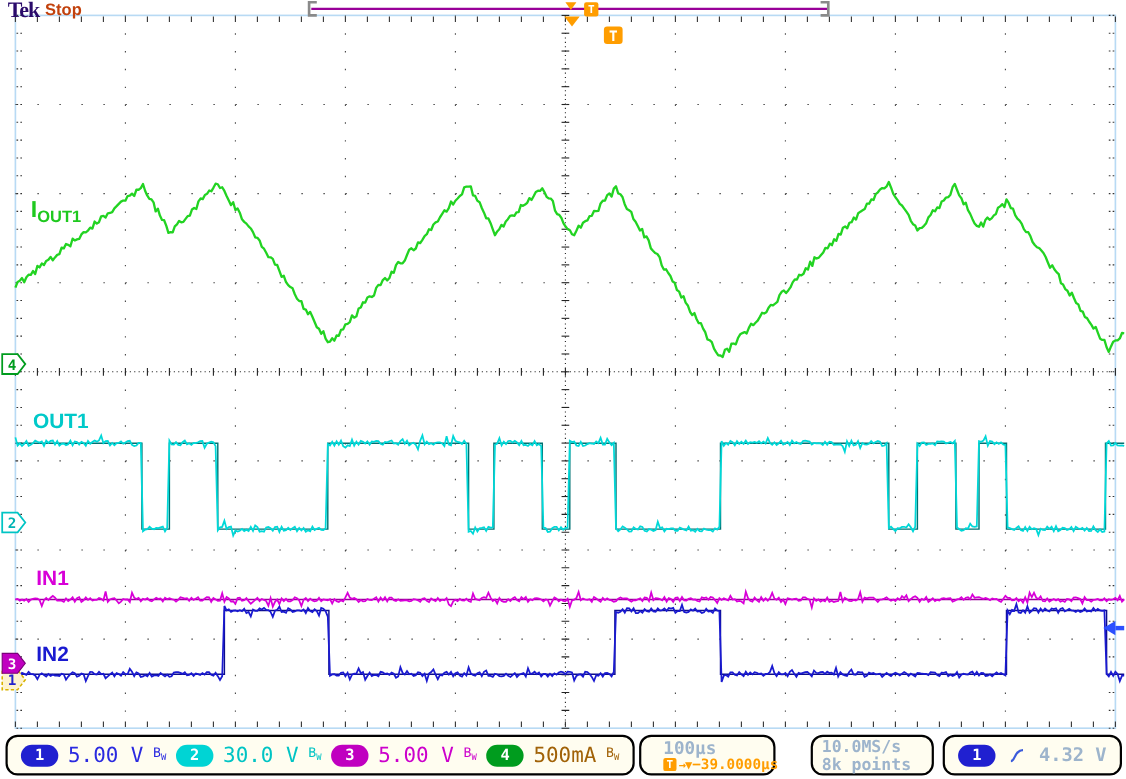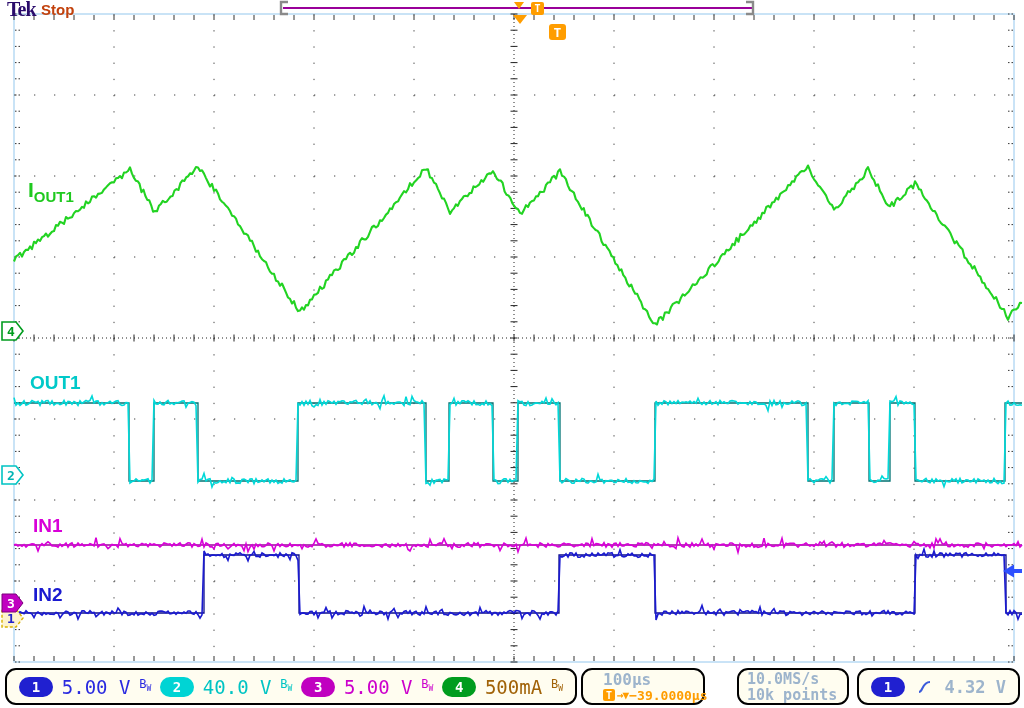--- a/index.html
+++ b/index.html
@@ -403,42 +403,42 @@
 
 <div class="hdr-logo">Tek</div>
 <div class="hdr-status">Stop</div>
 
 <div class="bar">
   <div class="box" id="box-ch">
     <span class="badge b1">1</span>
     <span class="scale c1">5.00 V</span>
     <span class="bw c1"><span>B</span><span class="sb">W</span></span>
     <span class="badge b2">2</span>
-    <span class="scale c2">40.0 V</span>
+    <span class="scale c2">30.0 V</span>
     <span class="bw c2"><span>B</span><span class="sb">W</span></span>
     <span class="badge b3">3</span>
     <span class="scale c3">5.00 V</span>
     <span class="bw c3"><span>B</span><span class="sb">W</span></span>
     <span class="badge b4">4</span>
     <span class="scale c4">500mA</span>
     <span class="bw c4"><span>B</span><span class="sb">W</span></span>
   </div>
 
   <div class="box" id="box-tb">
     <div class="tb-scale">100µs</div>
     <div class="tb-delay">
       <span class="tchip">T</span>
       <span class="tb-arrow">→▼</span>
       <span>−39.0000µs</span>
     </div>
   </div>
 
   <div class="box" id="box-sr">
     <div class="sr">10.0MS/s</div>
-    <div class="sr">10k points</div>
+    <div class="sr">8k points</div>
   </div>
 
   <div class="box" id="box-tr">
     <span class="badge b1">1</span>
     <svg width="16" height="18">
       <path d="M2 14 C6 14 5 4 13 4" fill="none" stroke="#3b5bdb" stroke-width="2"></path>
     </svg>
     <span class="tr-level">4.32 V</span>
   </div>
 </div>

